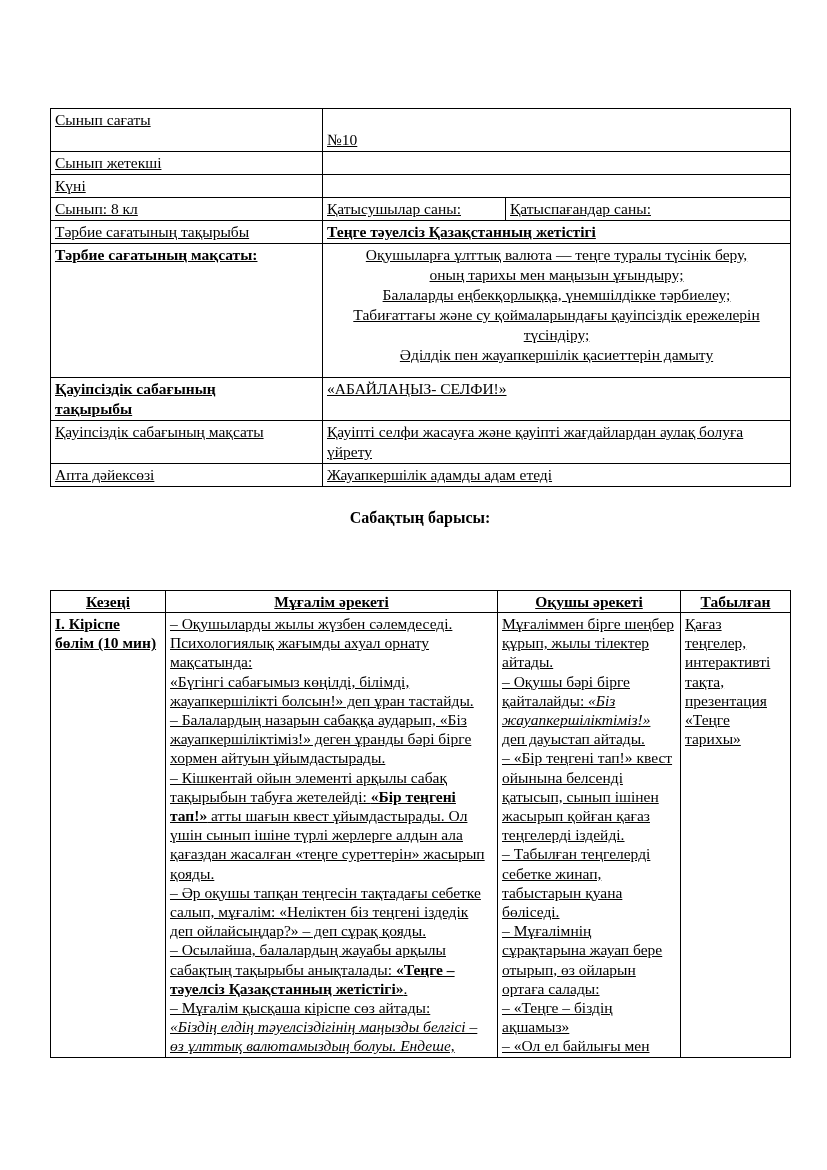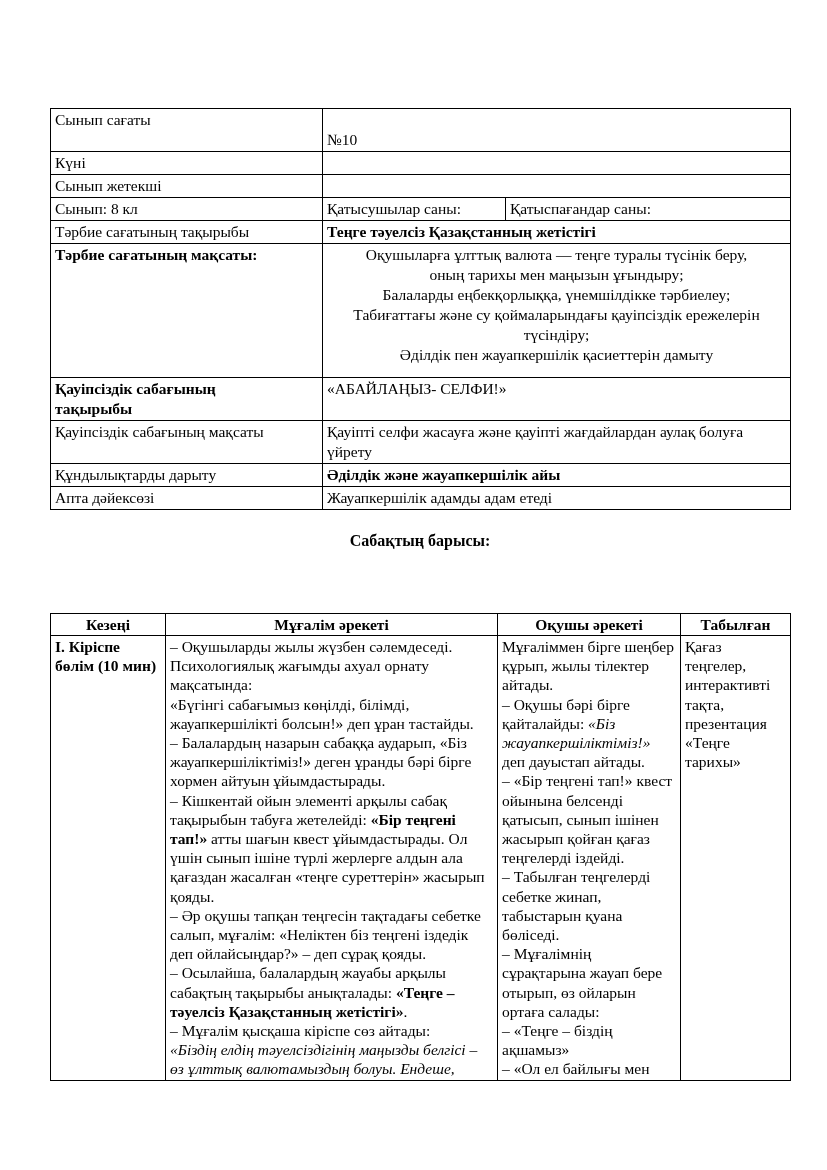--- a/index.html
+++ b/index.html
@@ -5,21 +5,21 @@
   html,body{margin:0;padding:0;}
   body{
     width:827px;height:1170px;background:#ffffff;color:#000;
     font-family:"Liberation Serif","DejaVu Serif",serif;
     font-size:15.5px;overflow:hidden;position:relative;
   }
   .content{position:absolute;left:50px;top:108px;width:740px;}
   table{border-collapse:collapse;table-layout:fixed;width:740px;}
   td,th{
     border:1.5px solid #000;vertical-align:top;
-    padding:1px 4px;word-wrap:break-word;
+    padding:1px 4px;word-wrap:break-word;text-decoration:underline;
   }
   
   .info-table td{line-height:20px;white-space:pre-line;}
   .info-table .mission-cell{padding-bottom:12px;text-align:center;}
   .num-cell{white-space:pre-line;}
   
   .section-heading{
     margin-top:21px;margin-bottom:17px;text-align:center;
     font-weight:bold;font-size:16px;line-height:20px;
   }
@@ -45,25 +45,25 @@
         <col style="width:183px">
         <col style="width:285px">
       </colgroup>
     <tbody>
         <tr>
       <td>Сынып сағаты</td>
       <td colspan="2" class="num-cell">
 №10</td>
     </tr>
     <tr>
-      <td>Күні</td>
+      <td>Сынып жетекші</td>
       <td colspan="2"></td>
     </tr>
     <tr>
-      <td>Сынып жетекші</td>
+      <td>Күні</td>
       <td colspan="2"></td>
     </tr>
     <tr>
       <td>Сынып: 8  кл</td>
       <td>Қатысушылар саны:</td>
       <td>Қатыспағандар саны:</td>
     </tr>
     <tr>
       <td>Тәрбие сағатының тақырыбы</td>
       <td colspan="2" class="bold underline">Теңге тәуелсіз Қазақстанның жетістігі</td>
@@ -79,24 +79,20 @@
     </tr>
     <tr>
       <td class="bold">Қауіпсіздік сабағының
 тақырыбы</td>
       <td colspan="2">«АБАЙЛАҢЫЗ- СЕЛФИ!»</td>
     </tr>
     <tr>
       <td>Қауіпсіздік сабағының мақсаты</td>
       <td colspan="2">Қауіпті селфи жасауға және қауіпті жағдайлардан аулақ болуға
 үйрету</td>
-    </tr>
-    <tr>
-      <td>Құндылықтарды дарыту</td>
-      <td colspan="2" class="bold">Әділдік және жауапкершілік айы</td>
     </tr>
     <tr>
       <td>Апта дәйексөзі</td>
       <td colspan="2">Жауапкершілік адамды адам етеді</td>
     </tr>
   </tbody>
     </table>
 
   <div class="section-heading">Сабақтың барысы:</div>
 

